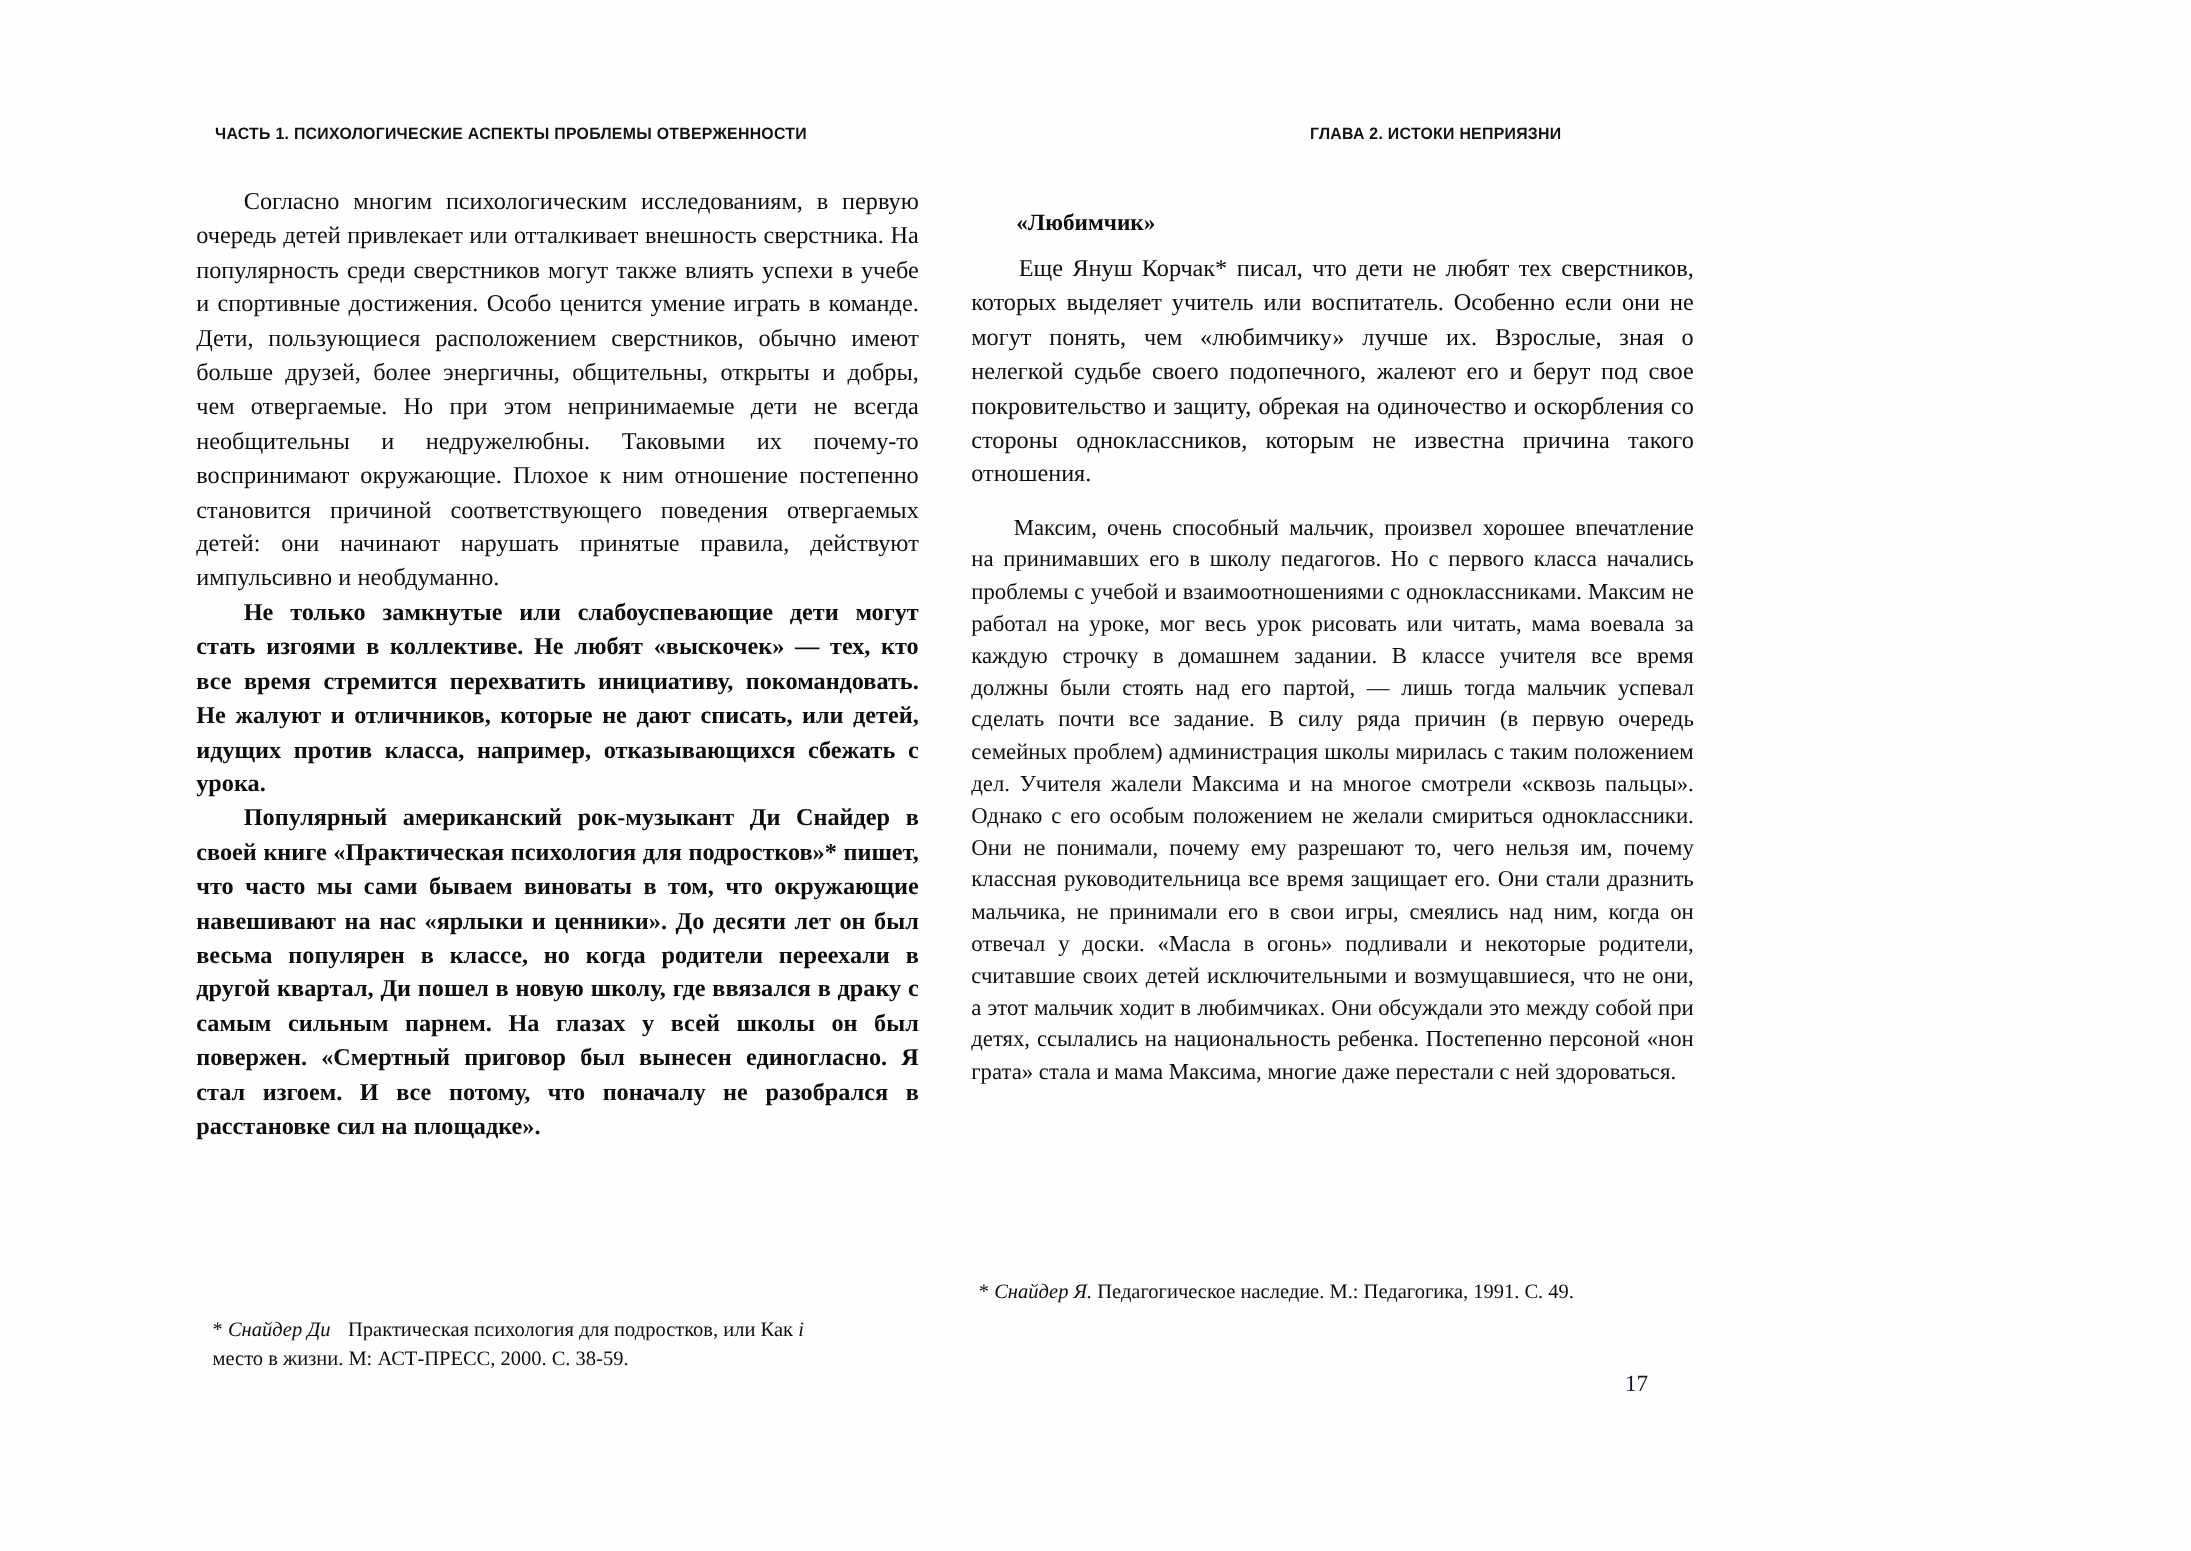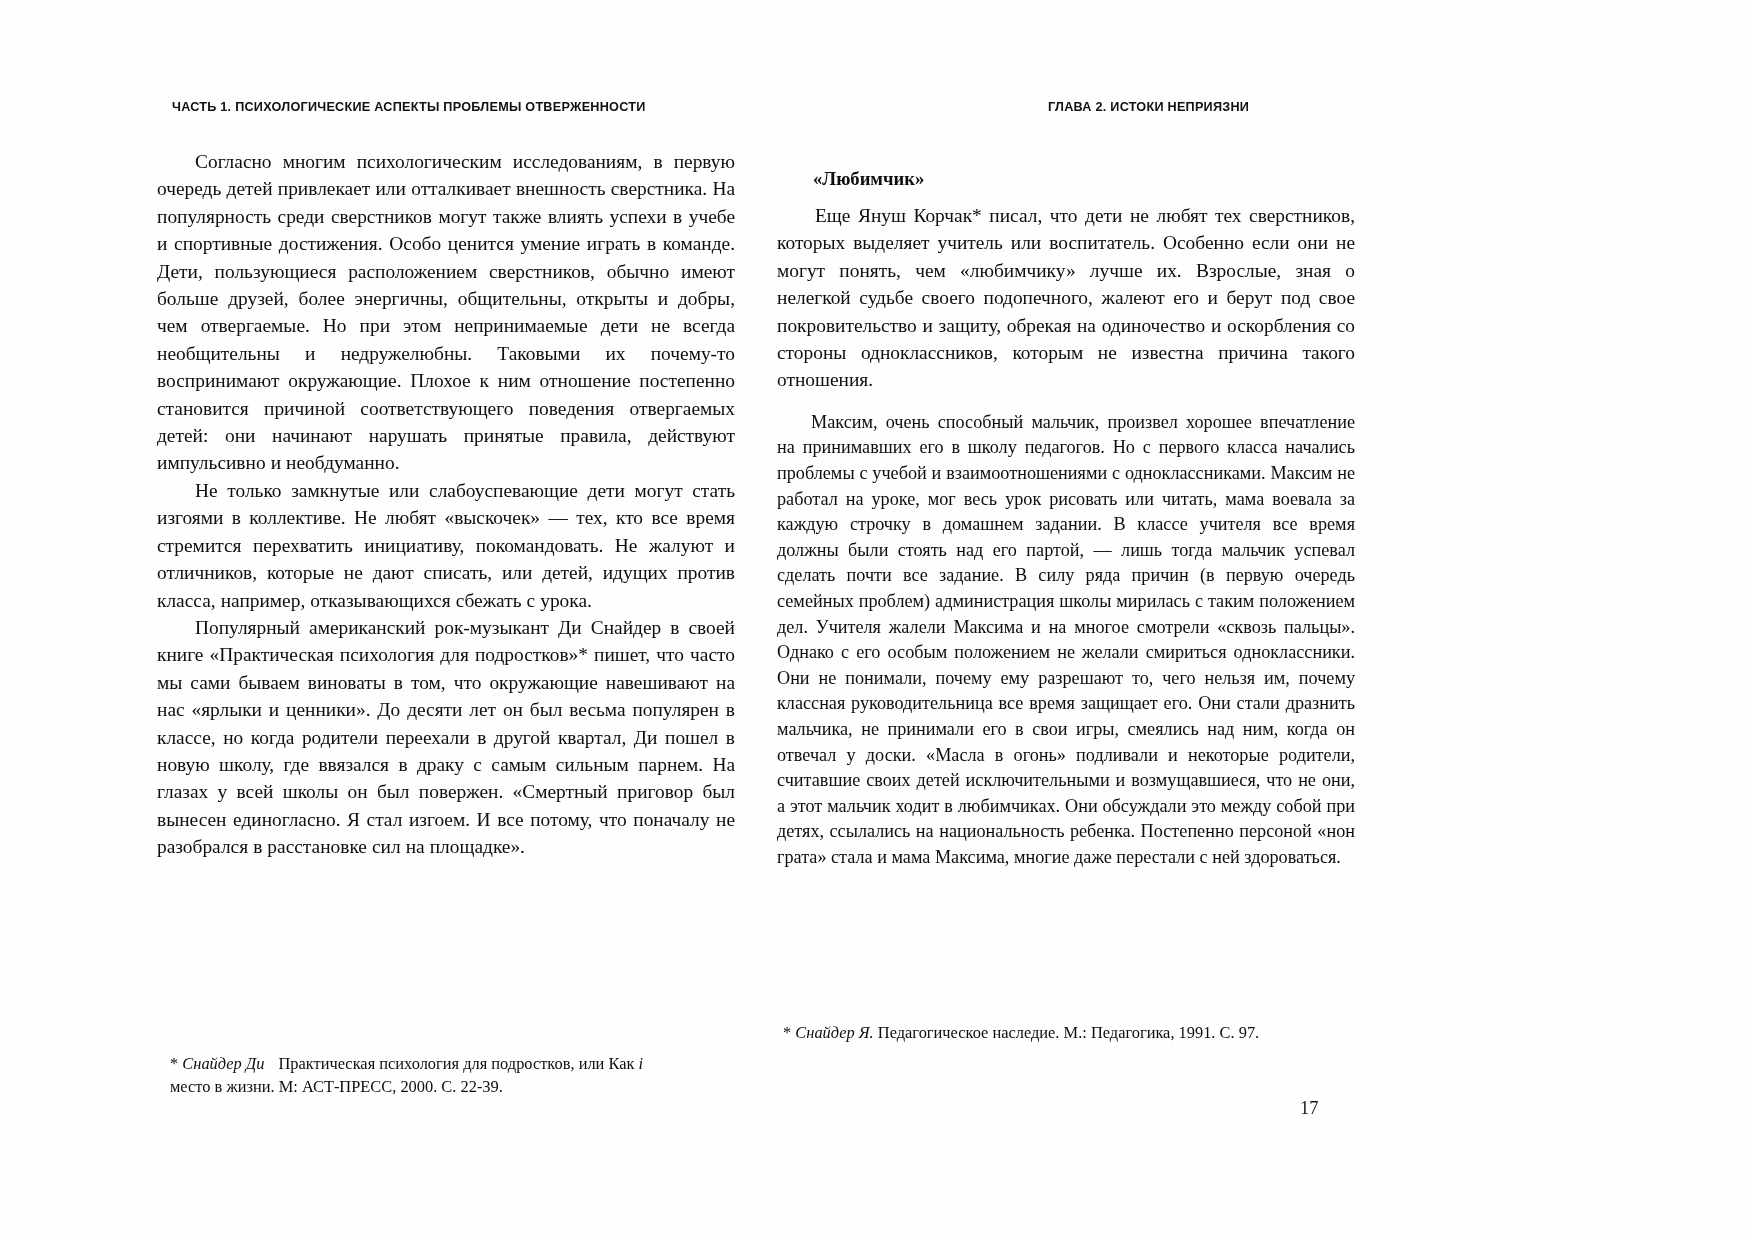--- a/index.html
+++ b/index.html
@@ -68,21 +68,21 @@
   p.body {
     margin: 0;
     font-size: 19.4px;
     line-height: 27.4px;
     text-align: justify;
     text-indent: 38px;
     text-justify: inter-word;
     hyphens: manual;
     word-spacing: 0.2px;
   }
-  p.body + p.body { margin-top: 0; }
+  p.body + p.body { margin-top: 0; font-weight: bold; }
 
   
   p.body-small {
     margin: 0;
     font-size: 18.2px;
     line-height: 25.6px;
     text-align: justify;
     text-indent: 34px;
     hyphens: manual;
   }
@@ -155,25 +155,25 @@
 
     <div class="spacer-sm"></div>
 
     <p class="body-small">Максим, очень способный мальчик, произвел хорошее впечатление на принимавших его в школу педагогов. Но с первого класса начались проблемы с учебой и взаимоотношениями с одноклассниками. Максим не работал на уроке, мог весь урок рисовать или читать, мама воевала за каждую строчку в домашнем задании. В классе учителя все время должны были стоять над его партой, — лишь тогда мальчик успевал сделать почти все задание. В силу ряда причин (в первую очередь семейных проблем) администрация школы мирилась с таким положением дел. Учителя жалели Максима и на многое смотрели «сквозь пальцы». Однако с его особым положением не желали смириться одноклассники. Они не понимали, почему ему разрешают то, чего нельзя им, почему классная руководительница все время защищает его. Они стали дразнить мальчика, не принимали его в свои игры, смеялись над ним, когда он отвечал у доски. «Масла в огонь» подливали и некоторые родители, считавшие своих детей исключительными и возмущавшиеся, что не они, а этот мальчик ходит в любимчиках. Они обсуждали это между собой при детях, ссылались на национальность ребенка. Постепенно персоной «нон грата» стала и мама Максима, многие даже перестали с ней здороваться.</p>
   </div>
 
   <div class="footnote" id="footnote-left">
     <span class="fn-mark">*</span>
     <span class="fn-author">Снайдер Ди</span><span class="fn-gap"></span><span>Практическая психология для подростков, или Как</span>
     <em>i</em><br>
-    <span>место в жизни. М: АСТ-ПРЕСС, 2000. С. 22-39.</span>
+    <span>место в жизни. М: АСТ-ПРЕСС, 2000. С. 38-59.</span>
   </div>
 
   <div class="footnote" id="footnote-right">
     <span class="fn-mark">*</span>
     <span class="fn-author">Снайдер Я.</span>
-    <span>Педагогическое наследие. М.: Педагогика, 1991. С. 97.</span>
+    <span>Педагогическое наследие. М.: Педагогика, 1991. С. 49.</span>
   </div>
 
   <div id="folio">17</div>
 
   <div id="scan-tone"></div>
 </div>
 
 </body></html>

